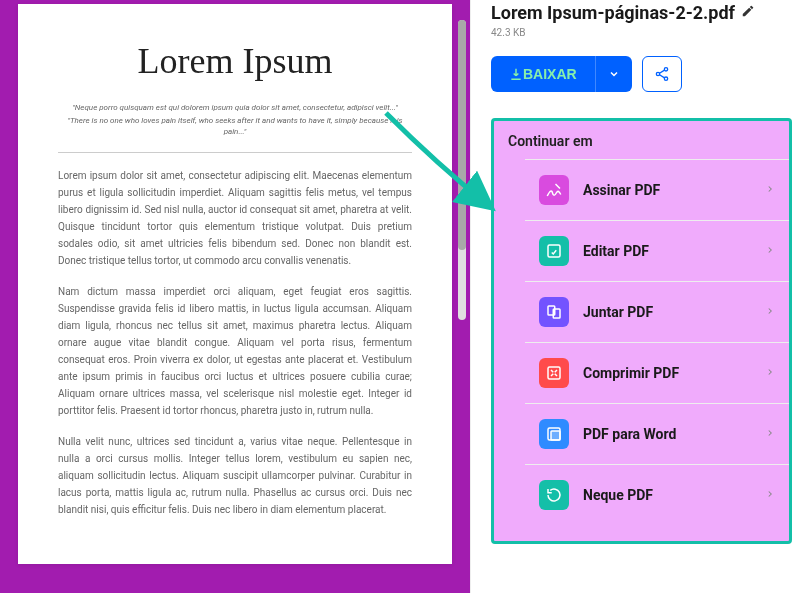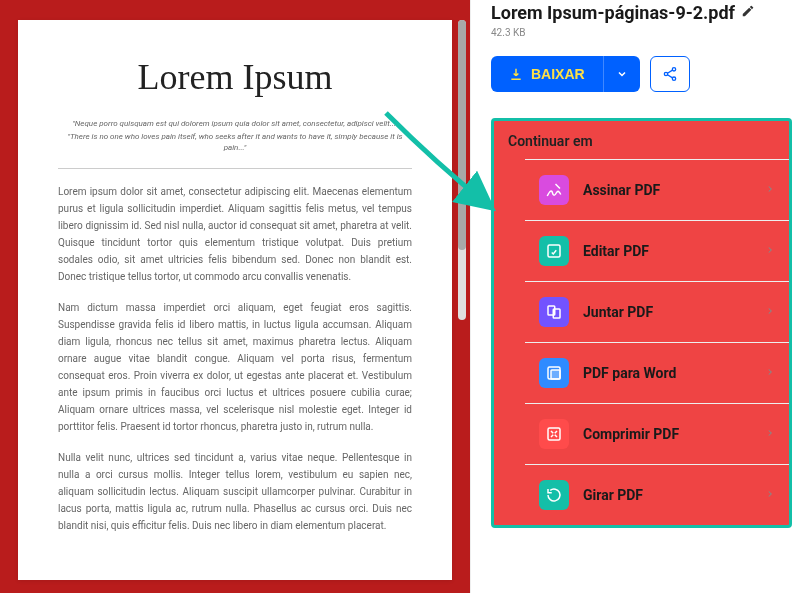--- a/index.html
+++ b/index.html
@@ -7,23 +7,23 @@
     font-family: -apple-system, BlinkMacSystemFont, "Segoe UI", Roboto, sans-serif;
     background: #f5f5f5;
     width: 812px;
     height: 593px;
     overflow: hidden;
     display: flex;
   }
   .left-pane {
     width: 470px;
     height: 100%;
-    padding: 20px 18px 20px 18px;
+    padding: 4px 18px 20px 18px;
     position: relative;
-    background: #b91c1c;
+    background: #a21caf;
   }
   .doc-preview {
     background: #fff;
     width: 100%;
     height: 560px;
     padding: 36px 40px 30px 40px;
     box-shadow: 0 1px 4px rgba(0,0,0,0.1);
   }
   .doc-title {
     text-align: center;
@@ -107,25 +107,24 @@
     margin-bottom: 26px;
   }
   .download-btn {
     display: flex;
     align-items: stretch;
     border-radius: 6px;
     overflow: hidden;
   }
   .download-main {
     background: #0061ff;
-    color: #fde047;
+    color: #86efac;
     padding: 10px 18px;
     display: flex;
     align-items: center;
-    gap: 8px;
     font-size: 14px;
     font-weight: 700;
     cursor: pointer;
     border: none;
   }
   .download-dropdown {
     background: #0061ff;
     color: #fff;
     padding: 10px 12px;
     display: flex;
@@ -141,22 +140,22 @@
     padding: 9px 11px;
     border-radius: 6px;
     cursor: pointer;
     display: flex;
     align-items: center;
   }
 
   .continue-panel {
     border: 3px solid #13bfa8;
     border-radius: 4px;
-    padding: 12px 0 0 0;
-    background: #ef4444;
+    padding: 12px 0 16px 0;
+    background: #f0abfc;
   }
   .continue-title {
     font-size: 14px;
     font-weight: 600;
     color: #222;
     padding: 0 14px 10px 14px;
   }
   .action-list {
     display: flex;
     flex-direction: column;
@@ -222,21 +221,21 @@
     <marker id="arrowhead" markerWidth="8" markerHeight="8" refX="6" refY="4" orient="auto">
       <polygon points="0 0, 8 4, 0 8" fill="#13bfa8"></polygon>
     </marker>
   </defs>
   <path d="M8,8 Q60,60 110,100" stroke="#13bfa8" stroke-width="5" fill="none" marker-end="url(#arrowhead)"></path>
 </svg>
 
 <div class="right-pane">
   <div class="file-header">
     <div class="file-name-row">
-      <span class="file-name">Lorem Ipsum-páginas-9-2.pdf</span>
+      <span class="file-name">Lorem Ipsum-páginas-2-2.pdf</span>
       <span class="edit-icon">
         <svg width="14" height="14" viewBox="0 0 24 24" fill="currentColor">
             <path d="M3 17.25V21h3.75l11-11-3.75-3.75L3 17.25zM20.71 7.04a1 1 0 0 0 0-1.41l-2.34-2.34a1 1 0 0 0-1.41 0L15.13 5.13l3.75 3.75 1.83-1.84z"></path>
           </svg>
       </span>
     </div>
     <div class="file-size">42.3 KB</div>
   </div>
 
   <div class="download-row">
@@ -296,50 +295,50 @@
               <rect x="4" y="4" width="9" height="12" rx="1"></rect>
               <rect x="11" y="8" width="9" height="12" rx="1"></rect>
             </svg>
           </div>
           <span class="action-label">Juntar PDF</span>
           <span class="chevron"><svg width="10" height="14" viewBox="0 0 24 24" fill="none" stroke="currentColor" stroke-width="2.5">
               <path d="M9 6l6 6-6 6"></path>
             </svg></span>
         </div>
         <div class="action-item">
+          <div class="action-icon" style="background: rgb(255, 75, 75);">
+            <svg width="18" height="18" viewBox="0 0 24 24" fill="none" stroke="white" stroke-width="2">
+              <rect x="4" y="4" width="16" height="16" rx="2"></rect>
+              <path d="M8 8l3 3M16 8l-3 3M8 16l3-3M16 16l-3-3"></path>
+            </svg>
+          </div>
+          <span class="action-label">Comprimir PDF</span>
+          <span class="chevron"><svg width="10" height="14" viewBox="0 0 24 24" fill="none" stroke="currentColor" stroke-width="2.5">
+              <path d="M9 6l6 6-6 6"></path>
+            </svg></span>
+        </div>
+        <div class="action-item">
           <div class="action-icon" style="background: rgb(47, 139, 255);">
             <svg width="18" height="18" viewBox="0 0 24 24" fill="none" stroke="white" stroke-width="2">
               <rect x="4" y="4" width="16" height="16" rx="2"></rect>
               <rect x="8" y="8" width="12" height="12" rx="1" fill="rgba(255,255,255,0.3)" stroke="white"></rect>
             </svg>
           </div>
           <span class="action-label">PDF para Word</span>
           <span class="chevron"><svg width="10" height="14" viewBox="0 0 24 24" fill="none" stroke="currentColor" stroke-width="2.5">
               <path d="M9 6l6 6-6 6"></path>
             </svg></span>
         </div>
         <div class="action-item">
-          <div class="action-icon" style="background: rgb(255, 75, 75);">
-            <svg width="18" height="18" viewBox="0 0 24 24" fill="none" stroke="white" stroke-width="2">
-              <rect x="4" y="4" width="16" height="16" rx="2"></rect>
-              <path d="M8 8l3 3M16 8l-3 3M8 16l3-3M16 16l-3-3"></path>
-            </svg>
-          </div>
-          <span class="action-label">Comprimir PDF</span>
-          <span class="chevron"><svg width="10" height="14" viewBox="0 0 24 24" fill="none" stroke="currentColor" stroke-width="2.5">
-              <path d="M9 6l6 6-6 6"></path>
-            </svg></span>
-        </div>
-        <div class="action-item">
           <div class="action-icon" style="background: rgb(20, 191, 168);">
             <svg width="18" height="18" viewBox="0 0 24 24" fill="none" stroke="white" stroke-width="2">
               <path d="M4 12a8 8 0 1 0 3-6.2"></path>
               <path d="M4 4v5h5"></path>
             </svg>
           </div>
-          <span class="action-label">Girar PDF</span>
+          <span class="action-label">Neque PDF</span>
           <span class="chevron"><svg width="10" height="14" viewBox="0 0 24 24" fill="none" stroke="currentColor" stroke-width="2.5">
               <path d="M9 6l6 6-6 6"></path>
             </svg></span>
         </div>
       </div>
   </div>
 </div>
 
 </body></html>

